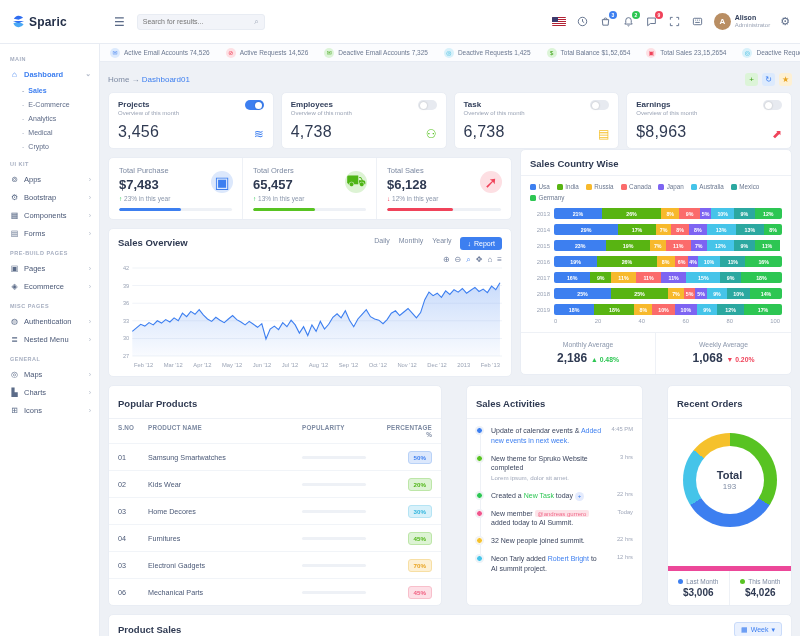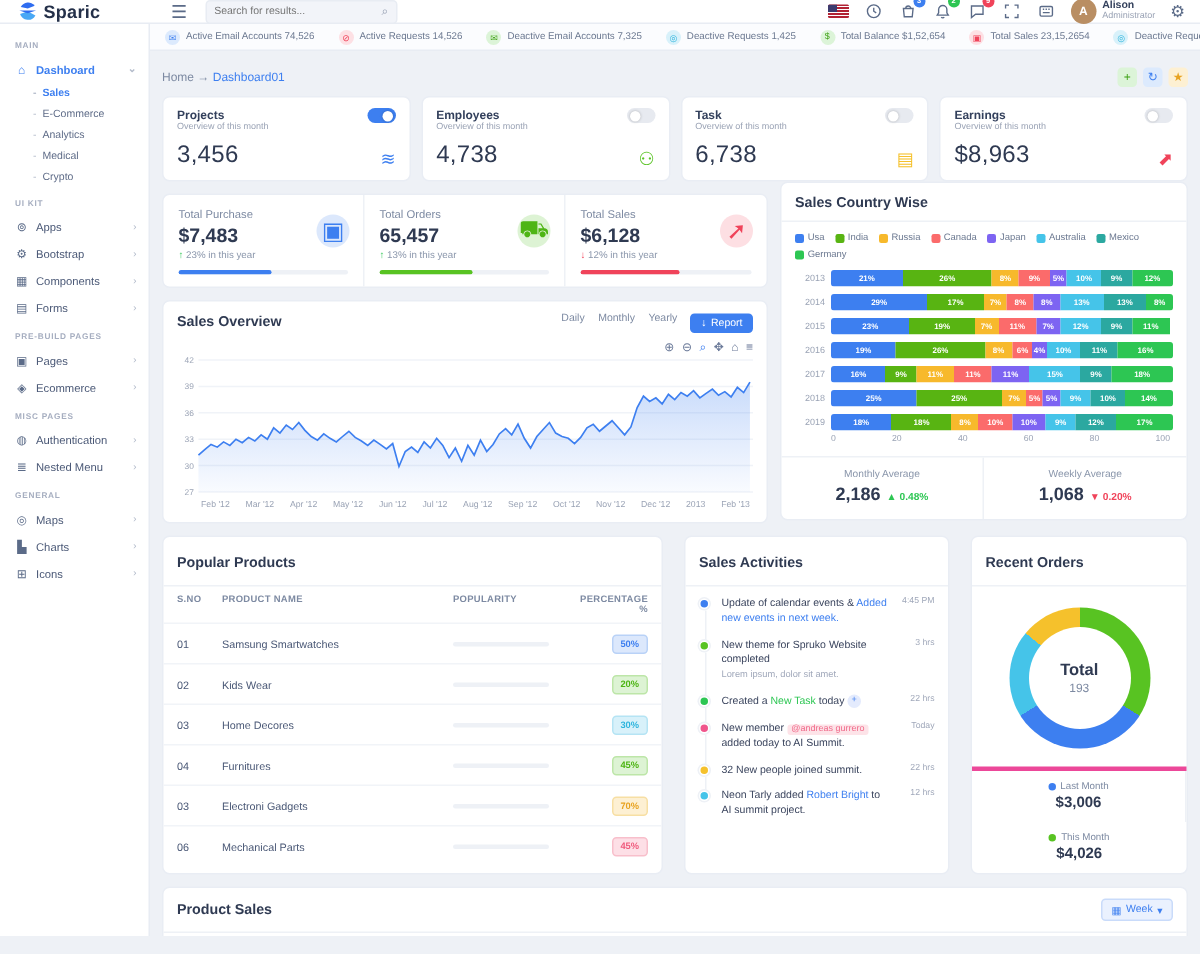--- a/index.html
+++ b/index.html
@@ -1,20 +1,20 @@
 <!DOCTYPE html>
 <html><head>
 <meta charset="utf-8">
 <style>
   *{margin:0;padding:0;box-sizing:border-box}
   html,body{width:800px;height:636px;overflow:hidden}
   body{font-family:"Liberation Sans",sans-serif;background:#eef1f6;color:#3b455e}
   svg{display:block}
   
-  .topbar{height:16px;background:#fff;border-bottom:1px solid #e8ecf3;display:flex;align-items:center;position:relative;z-index:5}
+  .topbar{height:44px;background:#fff;border-bottom:1px solid #e8ecf3;display:flex;align-items:center;position:relative;z-index:5}
   .brand{width:100px;min-width:100px;display:flex;align-items:center;gap:4px;padding-left:12px}
   .brand-name{font-size:12px;font-weight:bold;color:#243049;letter-spacing:.2px}
   .hamburger{margin-left:14px;color:#5b6b88;font-size:12px;cursor:pointer;line-height:1}
   .searchbox{margin-left:12px;width:128px;height:16px;background:#f2f4f9;border:1px solid #e8ecf3;border-radius:3px;display:flex;align-items:center;padding:0 5px}
   .searchbox input{flex:1;border:0;outline:0;background:transparent;font-size:7px;color:#5b6b88;font-family:"Liberation Sans",sans-serif}
   .searchbox .mag{color:#9aa3b5;font-size:8px}
   .top-icons{margin-left:auto;display:flex;align-items:center;gap:10px;padding-right:10px}
   .tbicon{position:relative;width:13px;height:13px;display:flex;align-items:center;justify-content:center;color:#5b6b88;cursor:pointer}
   .nbadge{position:absolute;top:-4px;right:-5px;min-width:8px;height:8px;border-radius:50%;color:#fff;font-size:5px;display:flex;align-items:center;justify-content:center;font-weight:bold}
   .nbadge.blue{background:#3d7ff0}.nbadge.green{background:#2dc653}.nbadge.red{background:#f0435a}
@@ -105,21 +105,21 @@
   .bseg{height:100%;display:flex;align-items:center;justify-content:center;color:#fff;font-size:5.3px;font-weight:bold;overflow:hidden;white-space:nowrap}
   .cw-xaxis{display:flex;justify-content:space-between;font-size:5.8px;color:#9aa3b5;margin:3px 2px 0 24px}
   .averages{display:grid;grid-template-columns:1fr 1fr;border-top:1px solid #eef1f6;margin:8px -9px -8px}
   .avg{padding:8px 6px;text-align:center;border-right:1px solid #eef1f6}
   .avg:last-child{border-right:0}
   .avg-label{font-size:6.8px;color:#8a96ab}
   .avg-val{font-size:12px;font-weight:bold;color:#2f3a52;margin-top:2px;display:inline-block}
   .avg-chg{font-size:6.8px;font-weight:bold;margin-left:4px}
   .avg-chg.up{color:#2dc653}.avg-chg.down{color:#f0435a}
   
-  .grid-bottom{display:grid;grid-template-columns:334px 177px 1fr;gap:14px;margin-top:8px;align-items:stretch}
+  .grid-bottom{display:grid;grid-template-columns:334px 177px 1fr;gap:24px;margin-top:8px;align-items:stretch}
   .pp-head,.sa-head,.ro-head{padding:7px 9px;border-bottom:1px solid #eef1f6}
   .pp-hrow{display:grid;grid-template-columns:30px 1fr 78px 52px;padding:5px 9px;font-size:6.3px;font-weight:bold;color:#7d8aa2;letter-spacing:.2px}
   .pp-row{display:grid;grid-template-columns:30px 1fr 78px 52px;padding:6.5px 9px;border-top:1px solid #f1f4f8;align-items:center;font-size:7.2px;color:#4a5876}
   .pop-track{width:64px;height:3px;background:#eef1f6;border-radius:2px;overflow:hidden}
   .pop-fill{height:100%;border-radius:2px}
   .pbadge{justify-self:end;font-size:6.2px;font-weight:bold;padding:2px 5px;border-radius:3px;border:1px solid}
   .c-blue{background:#dce8fc;color:#3d7ff0;border-color:#b9d2f7}
   .c-green{background:#ddf3d4;color:#4eb515;border-color:#bde6a8}
   .c-cyan{background:#d8f1fa;color:#2fb5dd;border-color:#b5e4f4}
   .c-yellow{background:#fdf0d3;color:#e8a321;border-color:#f7dfa4}
@@ -137,21 +137,21 @@
   .lnk-blue{color:#3d7ff0;cursor:pointer}
   .lnk-green{color:#2dc653;cursor:pointer}
   .chip-pink{background:#fde3e8;color:#f06a8a;font-size:6px;padding:.5px 3px;border-radius:2px}
   .chip-plus{display:inline-flex;width:9px;height:9px;border-radius:50%;background:#e4ebfd;color:#3d7ff0;font-size:6px;align-items:center;justify-content:center;vertical-align:middle;cursor:pointer}
   
   .donut-wrap{display:flex;justify-content:center;padding:14px 0 12px}
   .donut{width:94px;height:94px;border-radius:50%;position:relative}
   .hole{position:absolute;inset:13px;background:#fff;border-radius:50%;display:flex;flex-direction:column;align-items:center;justify-content:center}
   .hole .tl{font-size:11px;font-weight:bold;color:#2f3a52}
   .hole .tv{font-size:8px;color:#7d8aa2;margin-top:1px}
-  .ro-legend{display:grid;grid-template-columns:1fr;border-top:3px solid #ec4899}
+  .ro-legend{display:grid;grid-template-columns:1fr 1fr;border-top:5px solid #ec4899}
   .ro-cell{padding:7px 4px;text-align:center;border-right:1px solid #eef1f6}
   .ro-cell:last-child{border-right:0}
   .ro-lab{font-size:6.5px;color:#7d8aa2;display:flex;align-items:center;justify-content:center;gap:3px}
   .ro-dot{width:5px;height:5px;border-radius:50%}
   .ro-val{font-size:10px;font-weight:bold;color:#2f3a52;margin-top:2px}
   
   .psales{margin-top:8px}
   .ps-head{display:flex;align-items:center;padding:7px 9px;border-bottom:1px solid #eef1f6}
   .week-btn{margin-left:auto;display:flex;align-items:center;gap:3px;font-size:7px;color:#3d7ff0;background:#eaf1fe;border:1px solid #c9dbfa;border-radius:3px;padding:2.5px 6px;cursor:pointer}
   .ps-controls{display:flex;align-items:center;padding:8px 9px}

